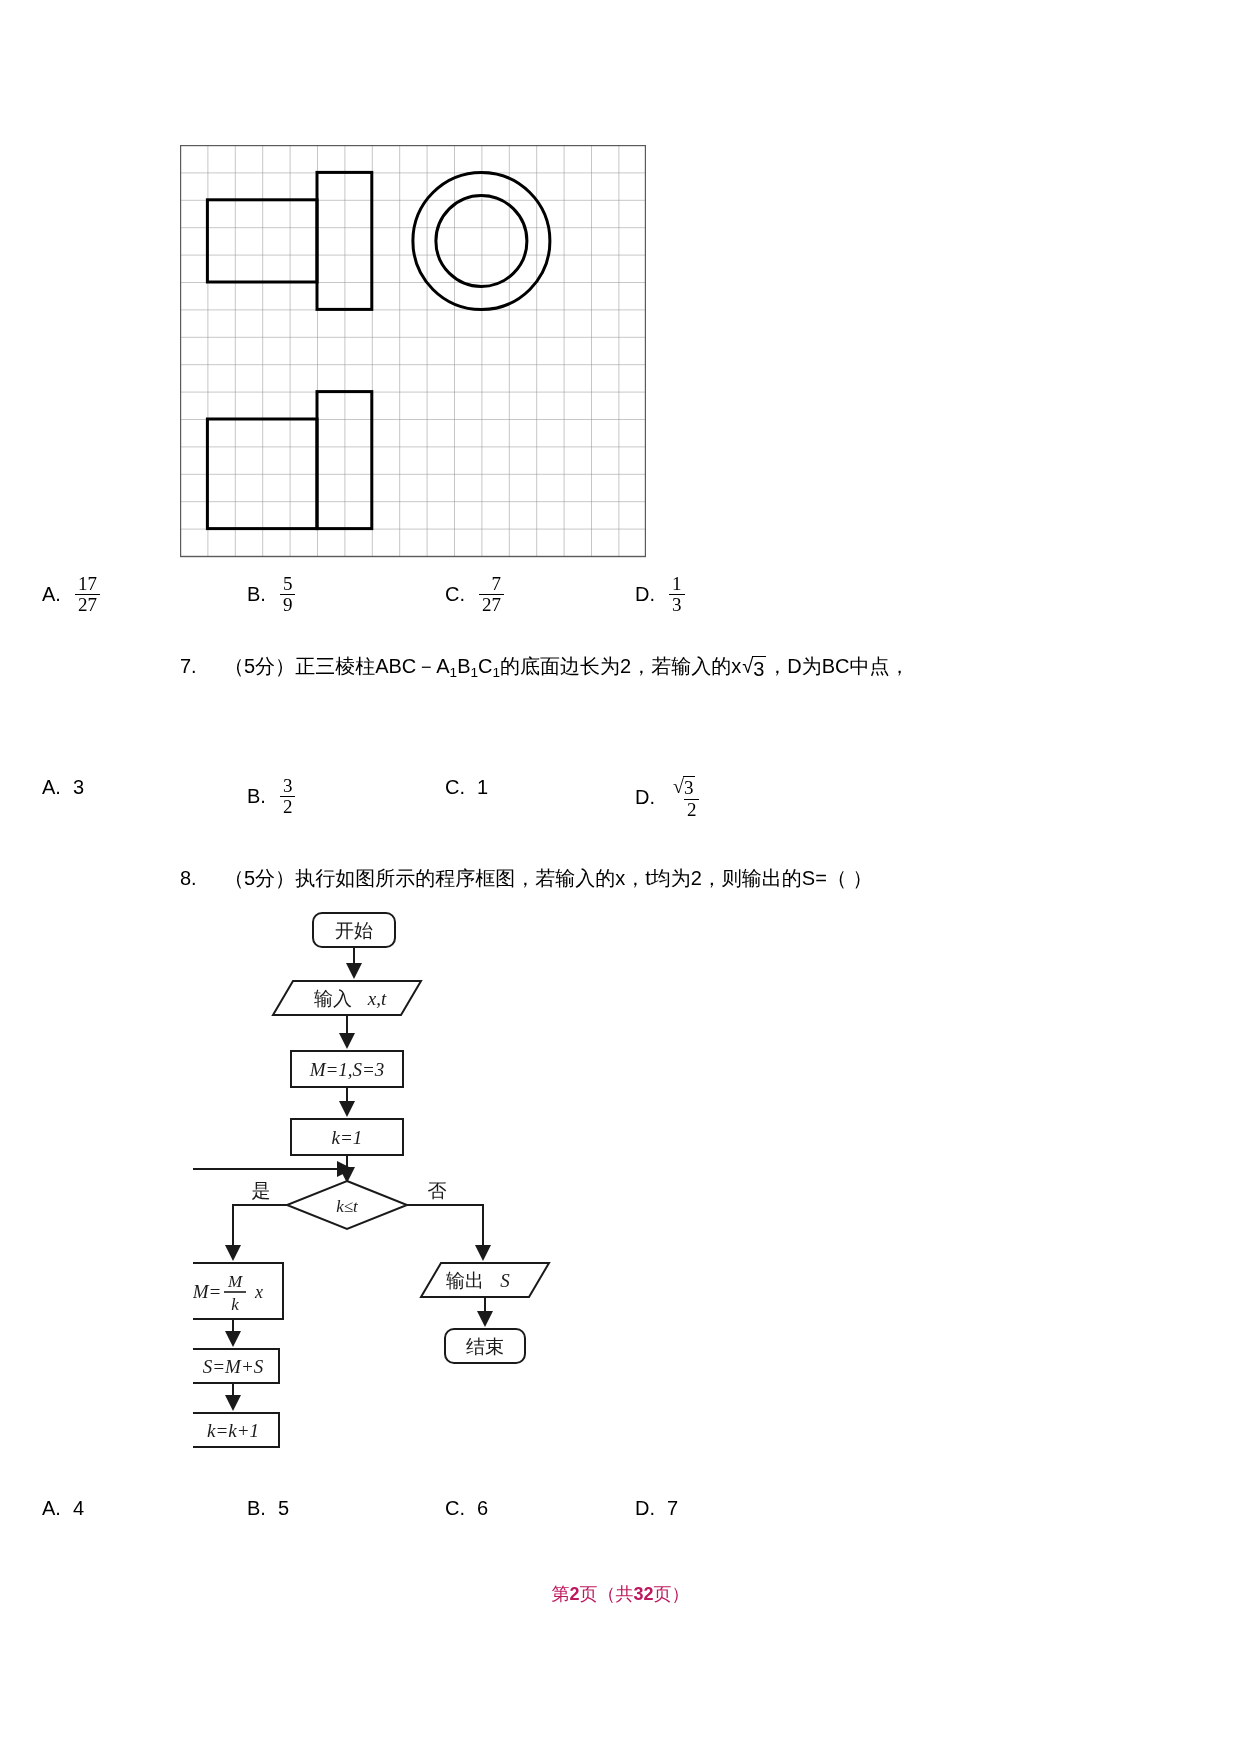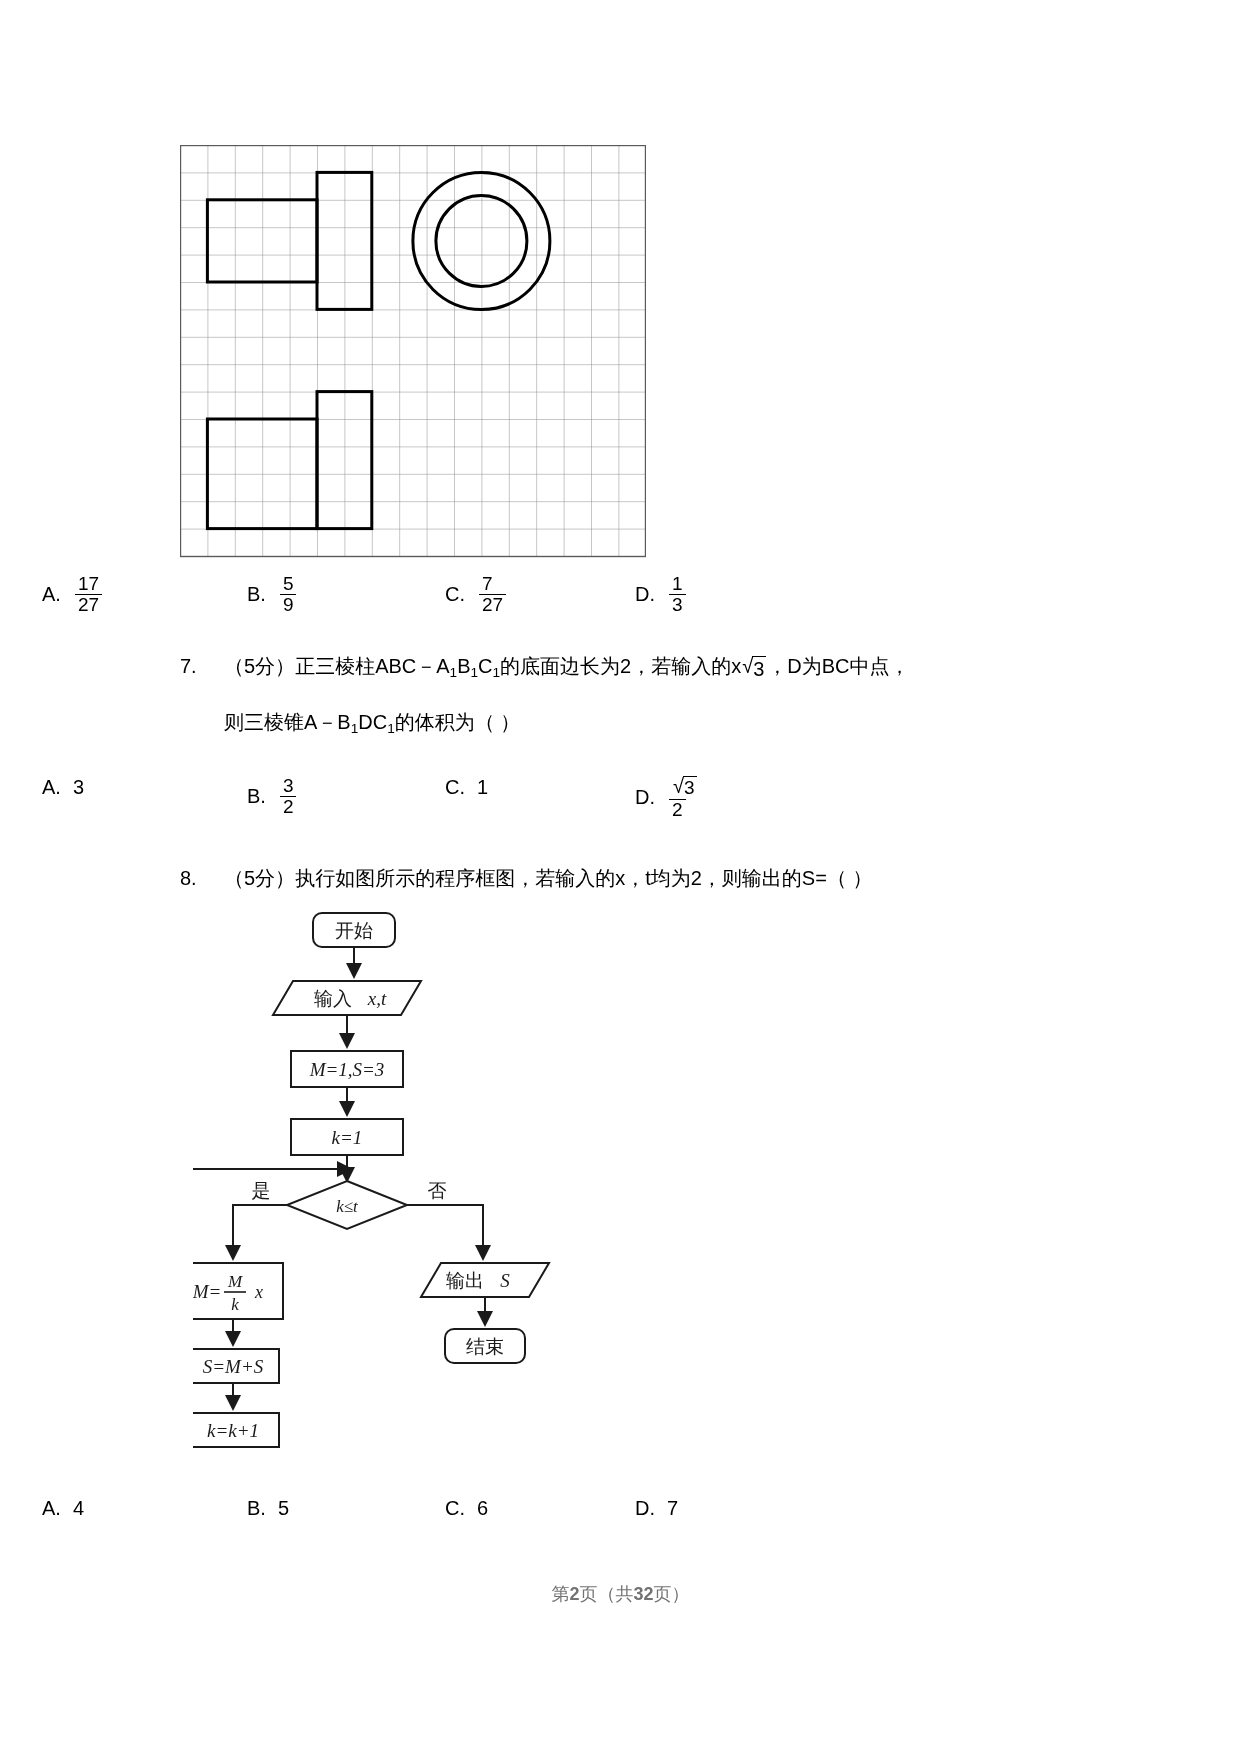--- a/index.html
+++ b/index.html
@@ -12,25 +12,26 @@
     color: #000000;
     position: relative;
     overflow: hidden;
   }
   .sub { font-size: 0.68em; vertical-align: -0.28em; }
 
   
   .frac {
     display: inline-flex;
     flex-direction: column;
-    align-items: flex-start;
+    align-items: flex-end;
     vertical-align: -0.62em;
     line-height: 1.04;
     margin: 0 2px;
     font-size: 19px;
+    font-family: Liberation Serif, serif;
   }
   .frac .num { padding: 0 3px; }
   .frac .den { padding: 0 3px; border-top: 1.4px solid #000; }
 
   
   .rad { display: inline-flex; align-items: flex-start; margin: 0 1px; }
   .rad .sign { font-size: 20px; line-height: 1; }
   .rad .body {
     border-top: 1.3px solid #000;
     padding: 1px 2px 0 1px;
@@ -84,21 +85,21 @@
   .indent { padding-left: 44px; font-size: 20px; line-height: 1.6; }
 
   
   #footer {
     position: absolute;
     top: 1582px;
     left: 0;
     width: 1241px;
     text-align: center;
     font-size: 18px;
-    color: #737373;
+    color: #be185d;
   }
   #footer b { font-weight: 700; }
 </style>
 </head>
 <body>
 
 <div id="page">
 
   <div id="grid-figure">
     <svg width="466" height="422" viewBox="0 0 466 422" xmlns="http://www.w3.org/2000/svg">
@@ -159,21 +160,20 @@
   </div>
 
   <div class="block" id="q7">
     <div class="stem stem-a">
       <span class="idx">7.</span>
       <span class="body"><span>（5分）</span><span>正三棱柱ABC</span><span>－</span><span>A</span><span class="sub">1</span><span>B</span><span class="sub">1</span><span>C</span><span class="sub">1</span><span>的底面边长为2，若输入的x</span><span class="rad">
             <span class="sign">√</span>
             <span class="body">3</span>
           </span><span>，D为BC中点，</span></span>
     </div>
-    <div class="indent"><span>则三棱锥A</span><span>－</span><span>B</span><span class="sub">1</span><span>DC</span><span class="sub">1</span><span>的体积为（    ）</span></div>
   </div>
 
   <div class="block" id="q7-options">
     <div class="options">
       <div class="opt opt-0">
         <span class="tag">A.</span>
         <span>3</span>
       </div>
       <div class="opt opt-1">
         <span class="tag">B.</span>

